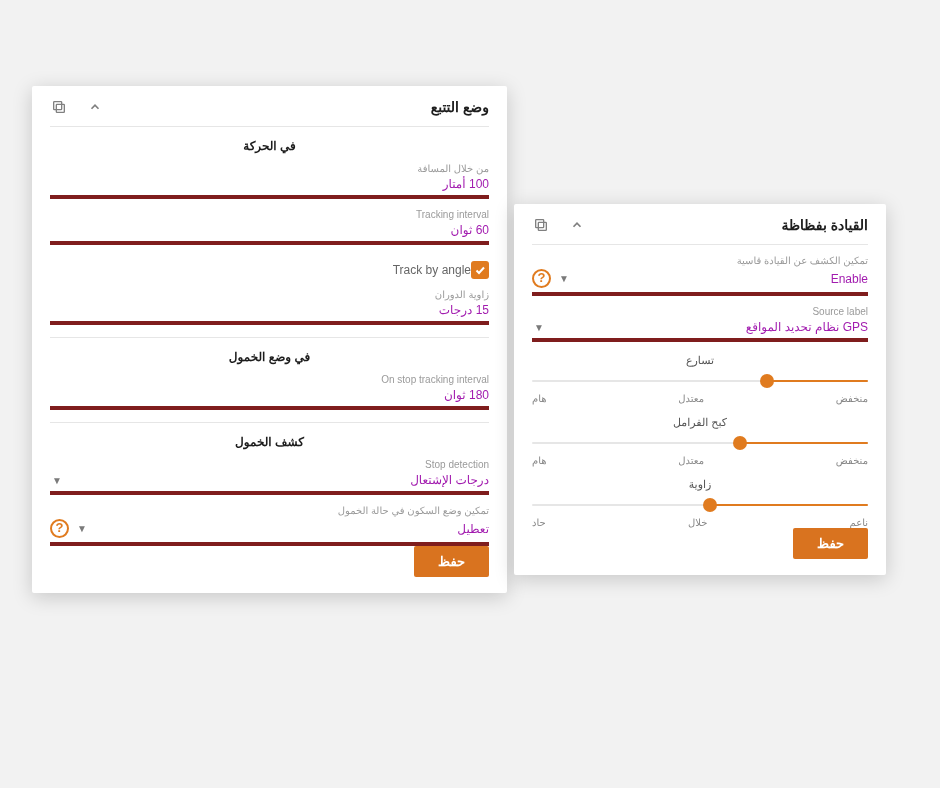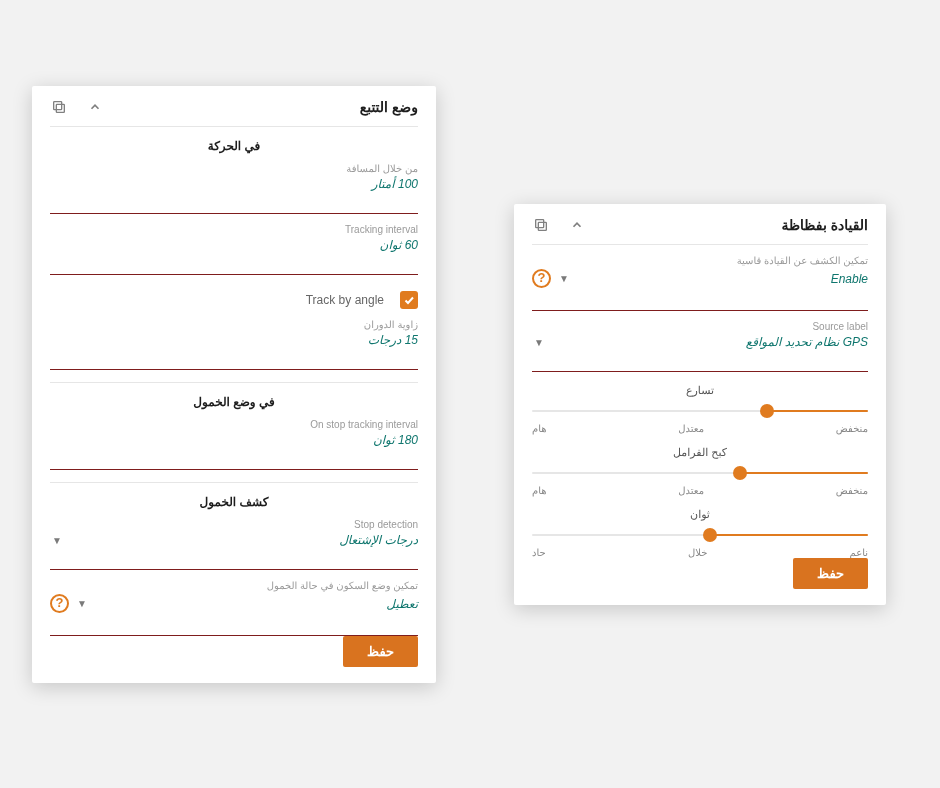--- a/index.html
+++ b/index.html
@@ -16,21 +16,21 @@
     position: absolute;
     background: #fff;
     border-radius: 2px;
     box-shadow: 0 4px 20px rgba(0,0,0,0.18);
     box-sizing: border-box;
   }
   
   #card-tracking {
     top: 86px;
     left: 32px;
-    width: 404px;
+    width: 475px;
     padding: 12px 18px 16px 18px;
   }
   
   #card-driving {
     top: 204px;
     left: 514px;
     width: 372px;
     padding: 12px 18px 16px 18px;
   }
   .card-header {
@@ -62,37 +62,36 @@
   }
   .section-title {
     font-weight: 700;
     font-size: 12px;
     color: #1d1d1d;
     margin: 12px 0 6px 0;
     text-align: center;
   }
   .field {
     margin: 10px 0 0 0;
-    padding-bottom: 22px;
-    border-bottom: 1px solid #7f1d1d;
+    padding-bottom: 4px;
+    border-bottom: 4px solid #7f1d1d;
     position: relative;
   }
   .field .label {
     font-size: 10px;
     color: #9a9a9a;
     margin-bottom: 3px;
     display: block;
   }
   .field .value {
     font-size: 12px;
-    color: #0f766e;
+    color: #a21caf;
     display: block;
     direction: rtl;
     text-align: right;
-    font-style: italic;
   }
   .select-line {
     display: flex;
     align-items: center;
   }
   .select-line .value { flex: 1; }
   .caret {
     color: #7a7a7a;
     font-size: 10px;
     margin-right: 6px;
@@ -108,21 +107,21 @@
     height: 15px;
     line-height: 13px;
     text-align: center;
     display: inline-block;
     margin-right: 6px;
   }
   
   .checkbox-row {
     display: flex;
     align-items: center;
-    gap: 16px;
+    gap: 0;
     margin: 16px 0 2px 0;
   }
   .cbox {
     width: 18px;
     height: 18px;
     border-radius: 3px;
     background: #e07b1f;
     display: inline-flex;
     align-items: center;
     justify-content: center;
@@ -340,21 +339,21 @@
       <div class="slider-thumb" style="right: 38%; left: auto; transform: translate(50%, -50%);"></div>
     </div>
     <div class="slider-legend">
       <span>منخفض</span>
       <span>معتدل</span>
       <span>هام</span>
     </div>
   </div>
 
   <div class="slider-block">
-    <span class="slider-label">ثوان</span>
+    <span class="slider-label">زاوية</span>
     <div class="slider-track-wrap">
       <div class="slider-track"></div>
       <div class="slider-fill" style="right: 0px; width: 47%;"></div>
       <div class="slider-thumb" style="right: 47%; left: auto; transform: translate(50%, -50%);"></div>
     </div>
     <div class="slider-legend">
       <span>ناعم</span>
       <span>خلال</span>
       <span>حاد</span>
     </div>

